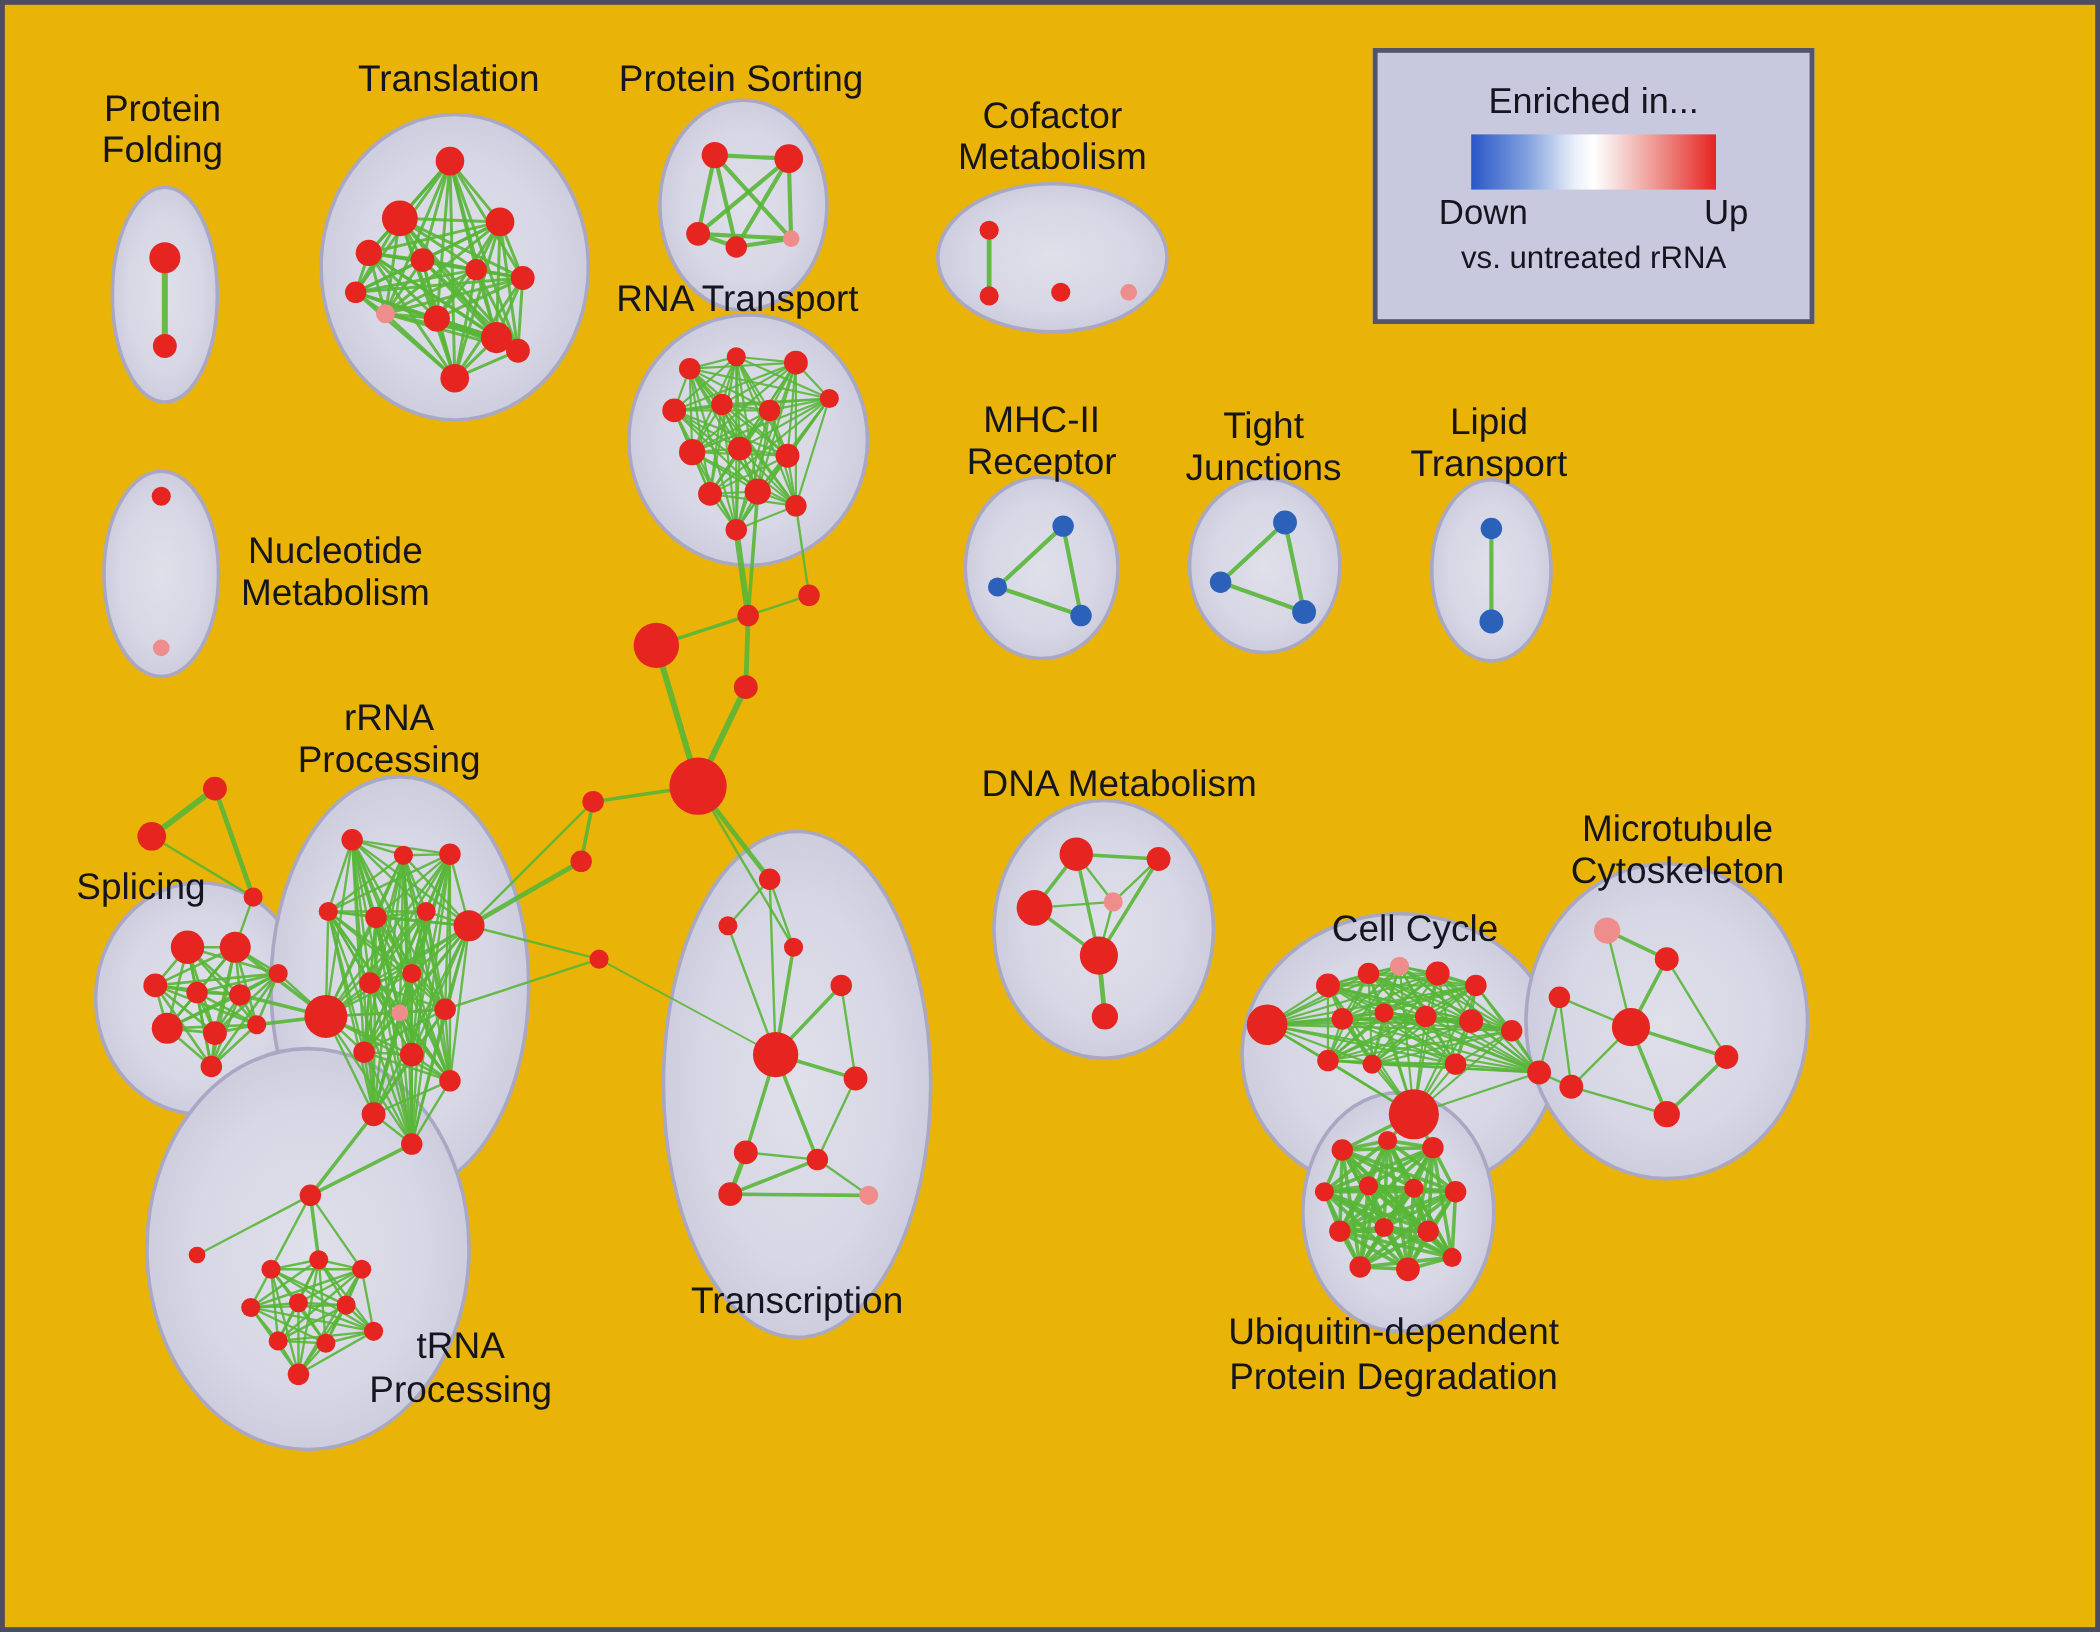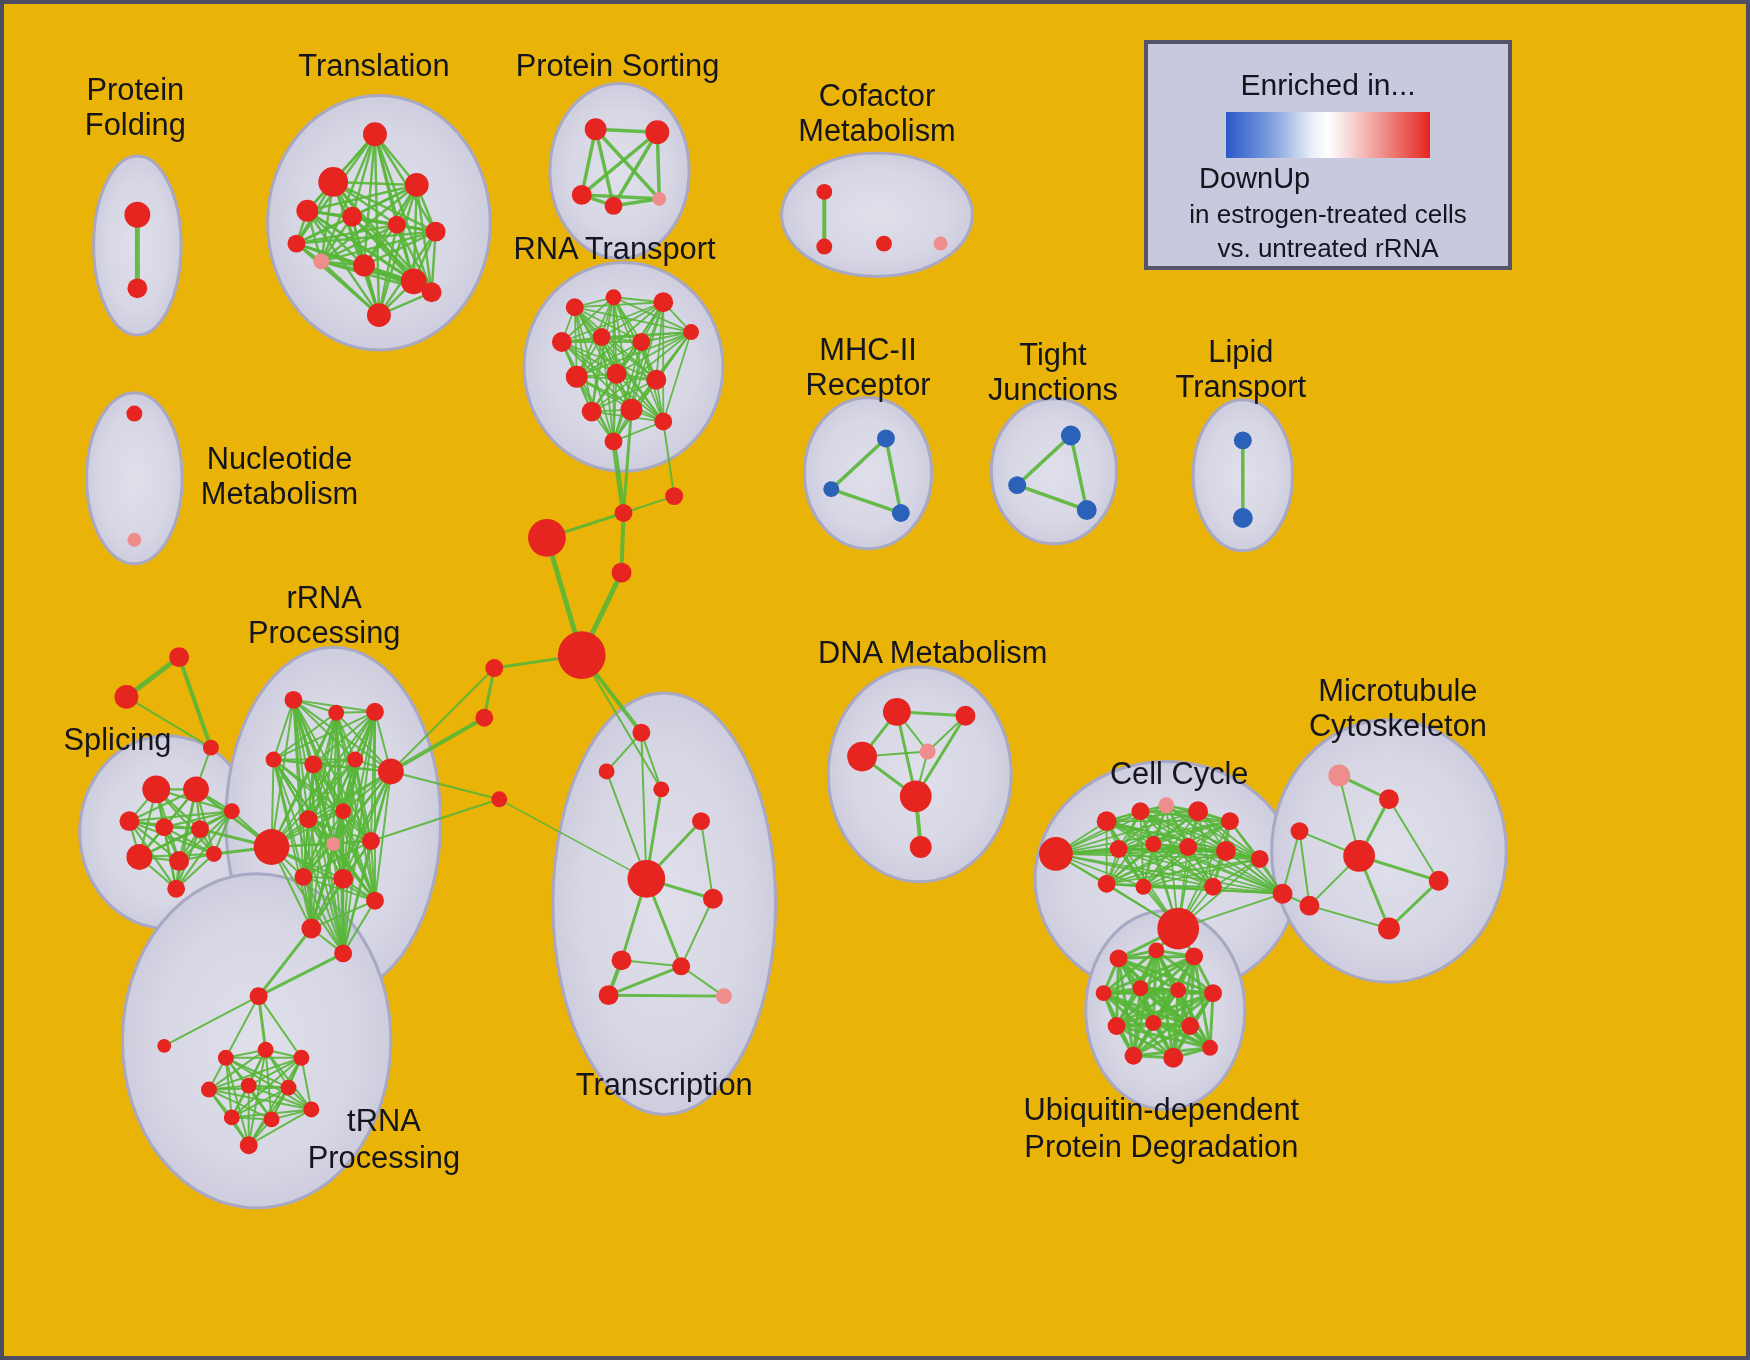--- a/index.html
+++ b/index.html
@@ -32,21 +32,21 @@
   }
   #legend .title { font-size: 30px; margin-top: 24px; }
   #legend .bar {
     width: 204px; height: 46px;
     margin: 10px auto 0 auto;
     background: linear-gradient(90deg,
       #2a57c8 0%, #7d9ede 22%, #e9eef8 42%, #ffffff 50%,
       #f6dad8 60%, #ee8b85 78%, #e62420 100%);
   }
   #legend .updown {
-    display: flex; 
+    display: flex; justify-content: space-between;
     width: 258px; margin: 4px auto 2px auto;
     font-size: 29px;
   }
   #legend .sub { font-size: 26px; line-height: 34px; }
 </style>
 </head>
 <body>
 
 <div id="figure">
 
@@ -947,17 +947,16 @@
       </g>
     </svg>
 
   <div id="legend">
     <div class="title">Enriched in...</div>
     <div class="bar"></div>
     <div class="updown">
       <span>Down</span>
       <span>Up</span>
     </div>
-    <div class="sub">in estrogen-treated cells</div>
     <div class="sub">vs. untreated rRNA</div>
   </div>
 
 </div>
 
 </body></html>

